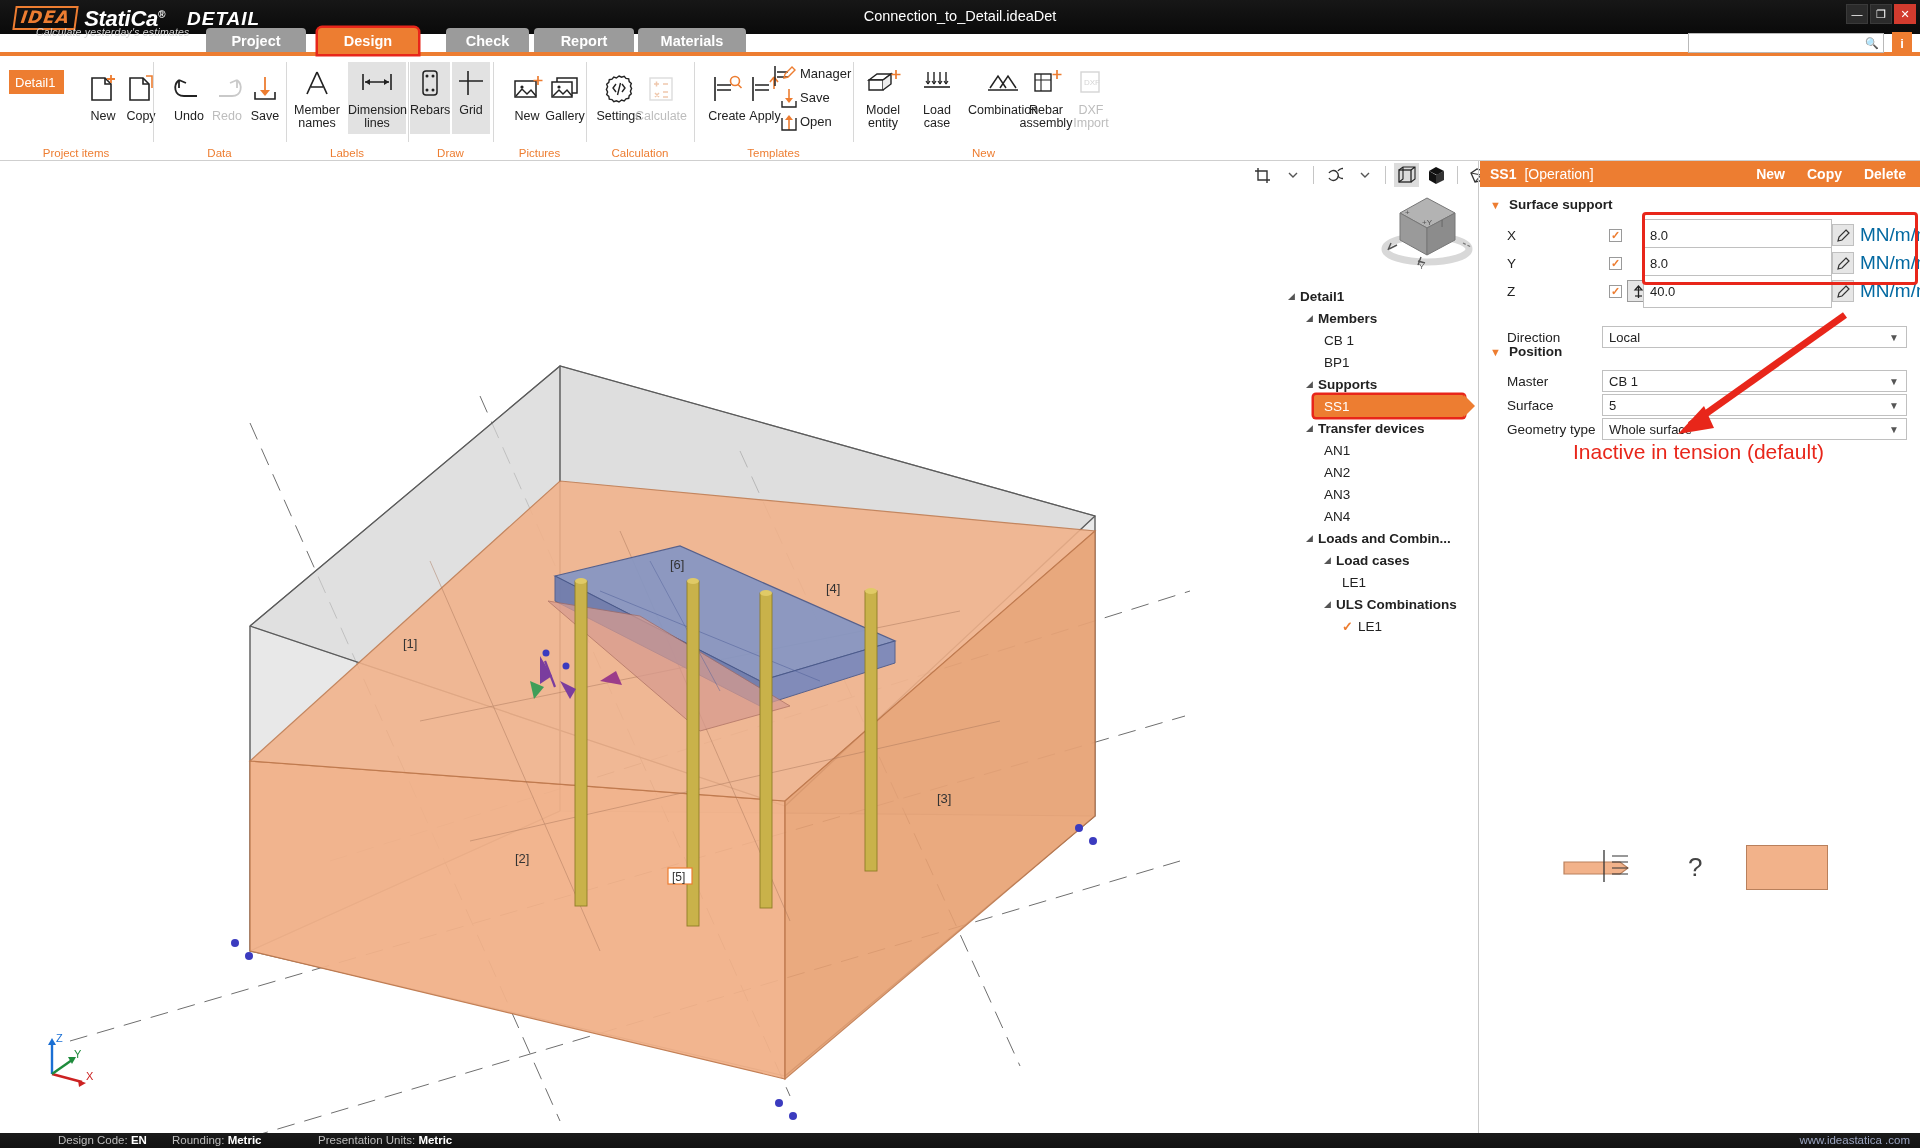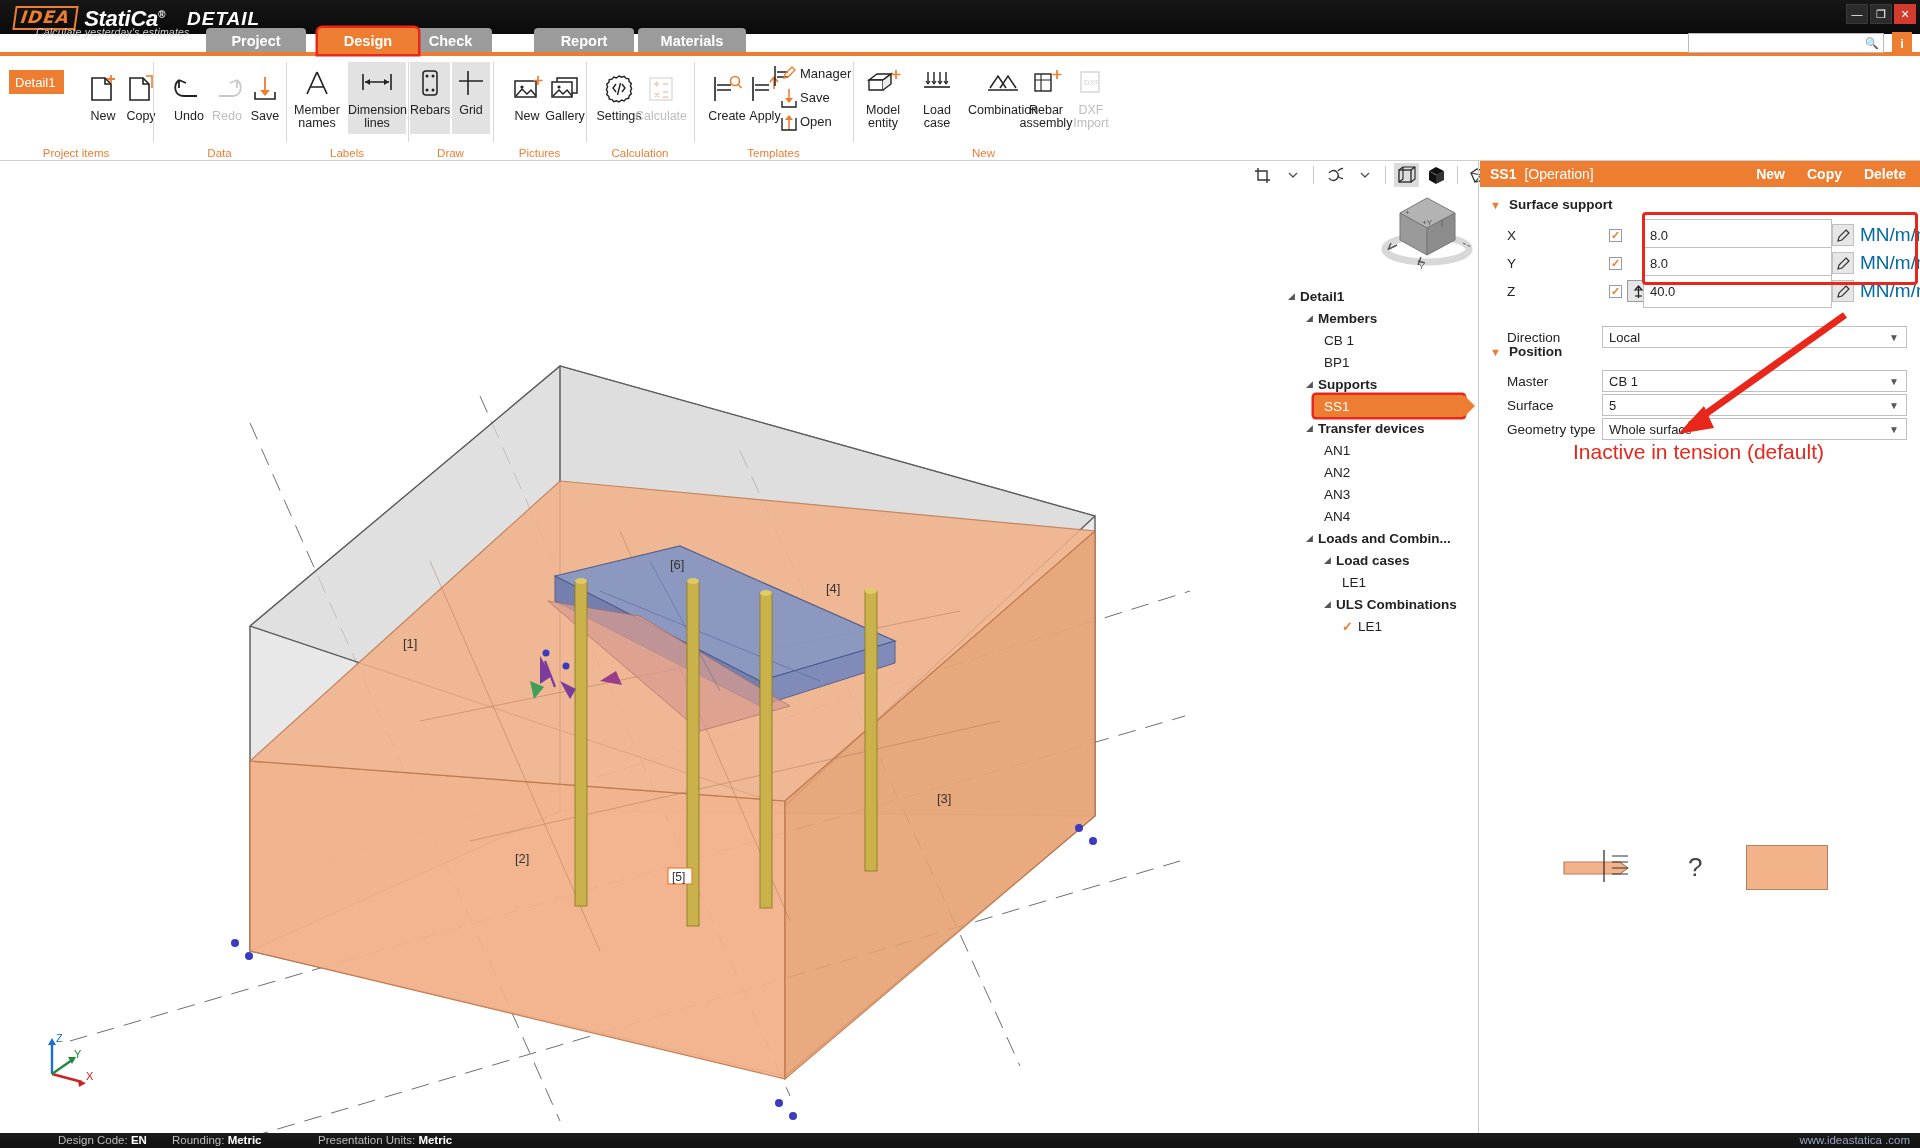--- a/index.html
+++ b/index.html
@@ -219,31 +219,32 @@
 
 <div id="app">
 
   <div class="titlebar">
     <div class="logo-wrap">
       <span class="logo-idea">IDEA</span>
       <span class="logo-statica"><span>StatiCa</span><span class="logo-reg">®</span></span>
       <span class="logo-detail">DETAIL</span>
     </div>
     <div class="logo-tag">Calculate yesterday's estimates</div>
+    <div class="doc-title">Connection_to_Detail.ideaDet</div>
     <div class="win-btns">
       <div class="win-btn">—</div>
       <div class="win-btn">❐</div>
       <div class="win-btn close">✕</div>
     </div>
   </div>
 
   <div class="tabstrip">
     <div class="tab" style="left:206px; width:100px;">Project</div>
     <div class="tab active" style="left:318px; width:100px;">Design</div>
-    <div class="tab" style="left:409px; width:83px;">Check</div>
+    <div class="tab" style="left:446px; width:83px;">Check</div>
     <div class="tab" style="left:534px; width:100px;">Report</div>
     <div class="tab" style="left:638px; width:108px;">Materials</div>
   </div>
   <div class="orange-rule"></div>
 
   <div class="ribbon-bg"></div>
 
   <div class="rgroup" style="left:0; width:152px;">
     <div class="rgroup-label">Project items</div>
   </div>

